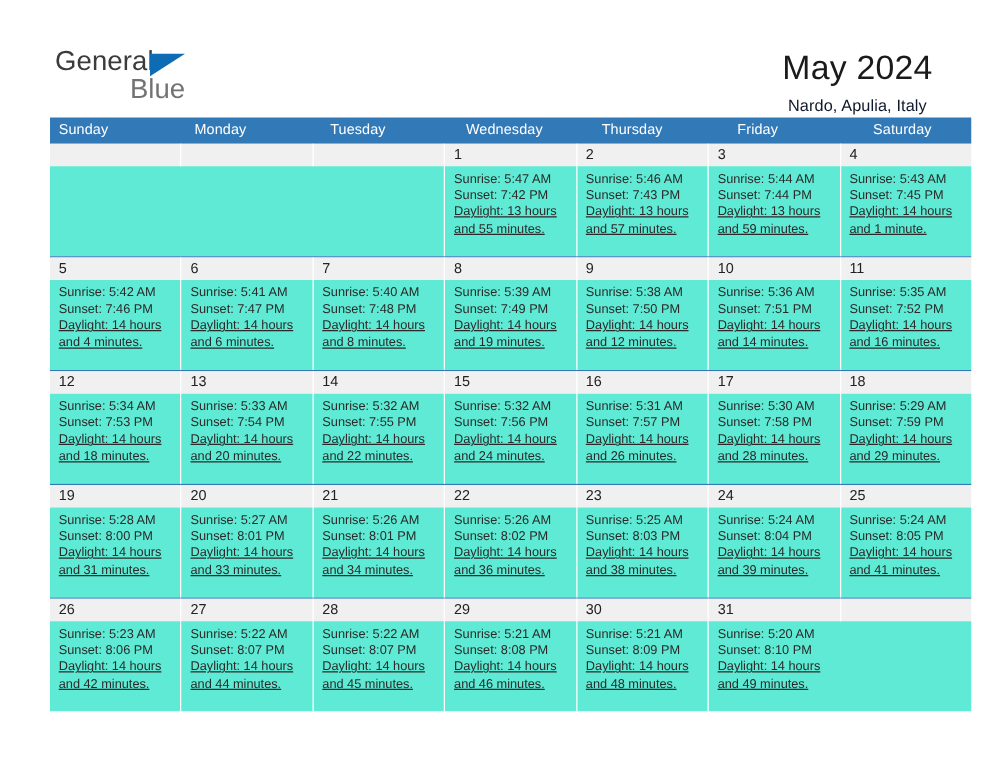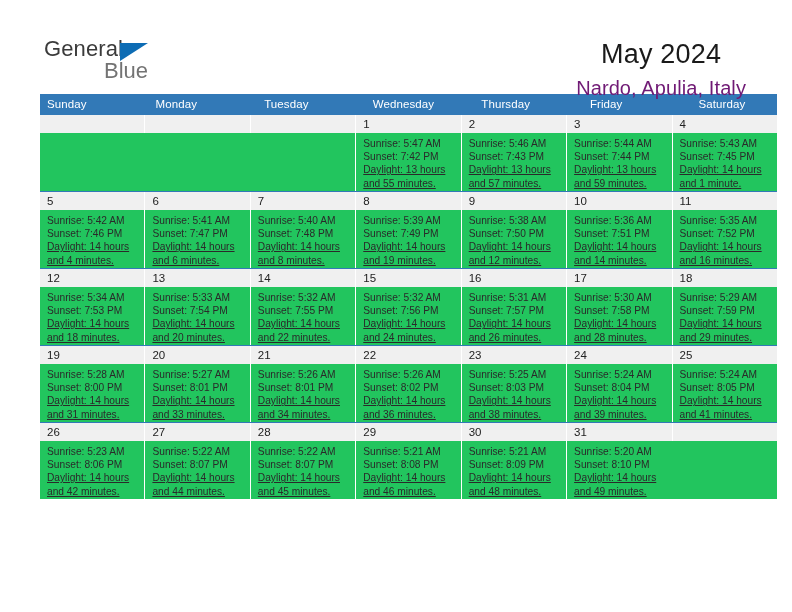--- a/index.html
+++ b/index.html
@@ -70,22 +70,22 @@
   }
   .cal-title {
     font-size: 27px;
     color: #1a1a1a;
     font-weight: normal;
     line-height: 1.05;
     margin: 0;
     letter-spacing: 0.2px;
   }
   .cal-subtitle {
-    font-size: 20px;
-    color: #701a75;
+    font-size: 13px;
+    color: #0f172a;
     margin-top: 9px;
     letter-spacing: 0.1px;
   }
 
   
   .calendar {
     margin: 6px 27px 0 28px;
     width: 737px;
   }
 
@@ -121,22 +121,22 @@
     font-size: 11.5px;
     line-height: 18px;
     color: #222222;
     padding-left: 7px;
     border-left: 1px solid #ffffff;
   }
   .daynum:first-child { border-left: none; }
 
   .detail-row {
     display: flex;
-    height: 58px;
-    background: #22c55e;
+    height: 72px;
+    background: #5eead4;
   }
   .detail {
     flex: 1 1 0;
     padding: 4px 7px 0 7px;
     font-size: 10.2px;
     line-height: 13.2px;
     color: #2a2a2a;
     border-left: 1px solid #ffffff;
     overflow: hidden;
   }

